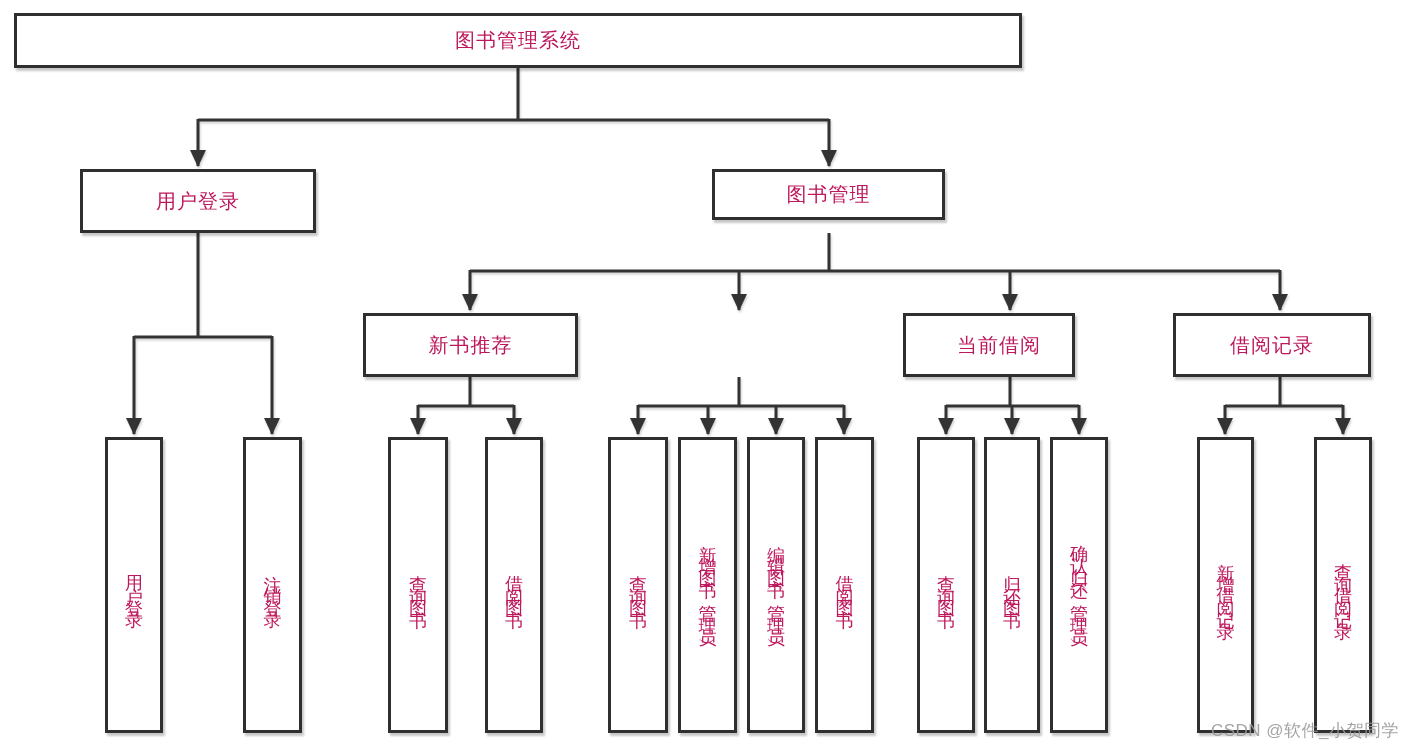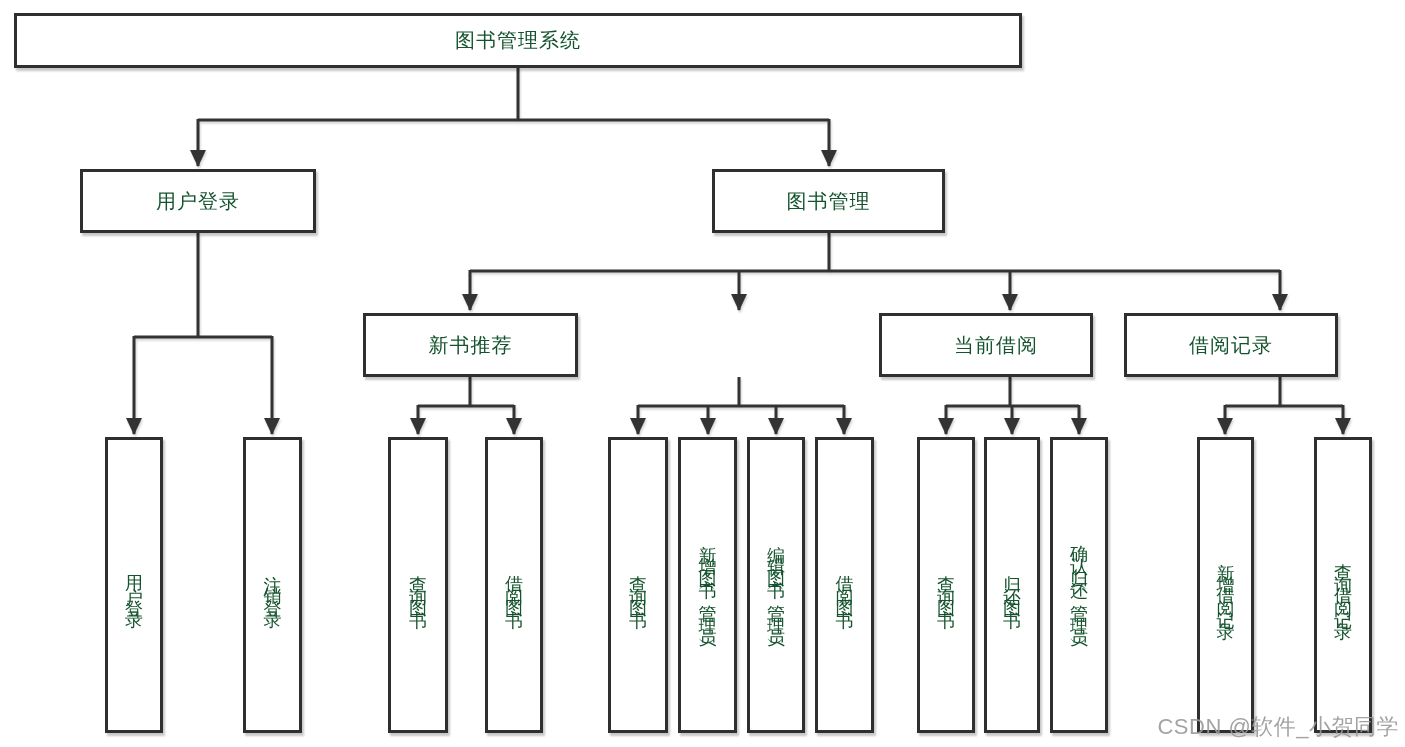--- a/index.html
+++ b/index.html
@@ -5,30 +5,30 @@
   html,body{margin:0;padding:0;background:#ffffff;}
   body{font-family:"Liberation Sans","DejaVu Sans",sans-serif;}
   .canvas{
     position:relative;width:1405px;height:747px;background:#ffffff;overflow:hidden;
   }
   .connectors{position:absolute;left:0;top:0;width:1405px;height:747px;
     filter:drop-shadow(1px 2px 1px rgba(0,0,0,0.18));}
   .node{
     position:absolute;background:#ffffff;border:3px solid #2f2f2f;box-sizing:border-box;
     display:flex;align-items:center;justify-content:center;
-    color:#14532d;box-shadow:2px 3px 2px rgba(0,0,0,0.22);
+    color:#be185d;box-shadow:2px 3px 2px rgba(0,0,0,0.22);
   }
   .h-label{font-size:20px;letter-spacing:1px;white-space:nowrap;}
   .leaf{top:437px;height:296px;}
   .v-label{
     writing-mode:vertical-rl;text-orientation:mixed;
     font-size:18px;letter-spacing:12px;line-height:1;white-space:nowrap;
   }
   .watermark{
-    position:absolute;right:6px;bottom:5px;font-size:22px;color:#9a9a9a;
+    position:absolute;right:6px;bottom:5px;font-size:17px;color:#9a9a9a;
     letter-spacing:0.5px;opacity:0.9;z-index:10;white-space:nowrap;
   }
 </style>
 </head>
 <body>
 
 <div class="canvas">
 
   <svg class="connectors" viewBox="0 0 1405 747" xmlns="http://www.w3.org/2000/svg">
     <defs>
@@ -80,31 +80,31 @@
     </g>
   </svg>
 
   <div class="node" style="left:14px;top:13px;width:1008px;height:55px;">
     <span class="h-label">图书管理系统</span>
   </div>
 
   <div class="node" style="left:80px;top:169px;width:236px;height:64px;">
     <span class="h-label">用户登录</span>
   </div>
-  <div class="node" style="left:712px;top:169px;width:233px;height:64px;">
+  <div class="node" style="left:712px;top:169px;width:233px;height:51px;">
     <span class="h-label">图书管理</span>
   </div>
 
   <div class="node" style="left:363px;top:313px;width:215px;height:64px;text-align:right;">
     <span class="h-label">新书推荐</span>
   </div>
-  <div class="node" style="left:879px;top:313px;width:214px;height:64px;padding-left:20px;">
+  <div class="node" style="left:903px;top:313px;width:172px;height:64px;padding-left:20px;">
     <span class="h-label">当前借阅</span>
   </div>
-  <div class="node" style="left:1124px;top:313px;width:214px;height:64px;align-items:center;">
+  <div class="node" style="left:1173px;top:313px;width:198px;height:64px;align-items:center;">
     <span class="h-label">借阅记录</span>
   </div>
 
   <div class="node leaf" style="left:105px;width:58px;">
     <span class="v-label">用户登录</span>
   </div>
   <div class="node leaf" style="left:243px;width:59px;">
     <span class="v-label">注销登录</span>
   </div>
 

